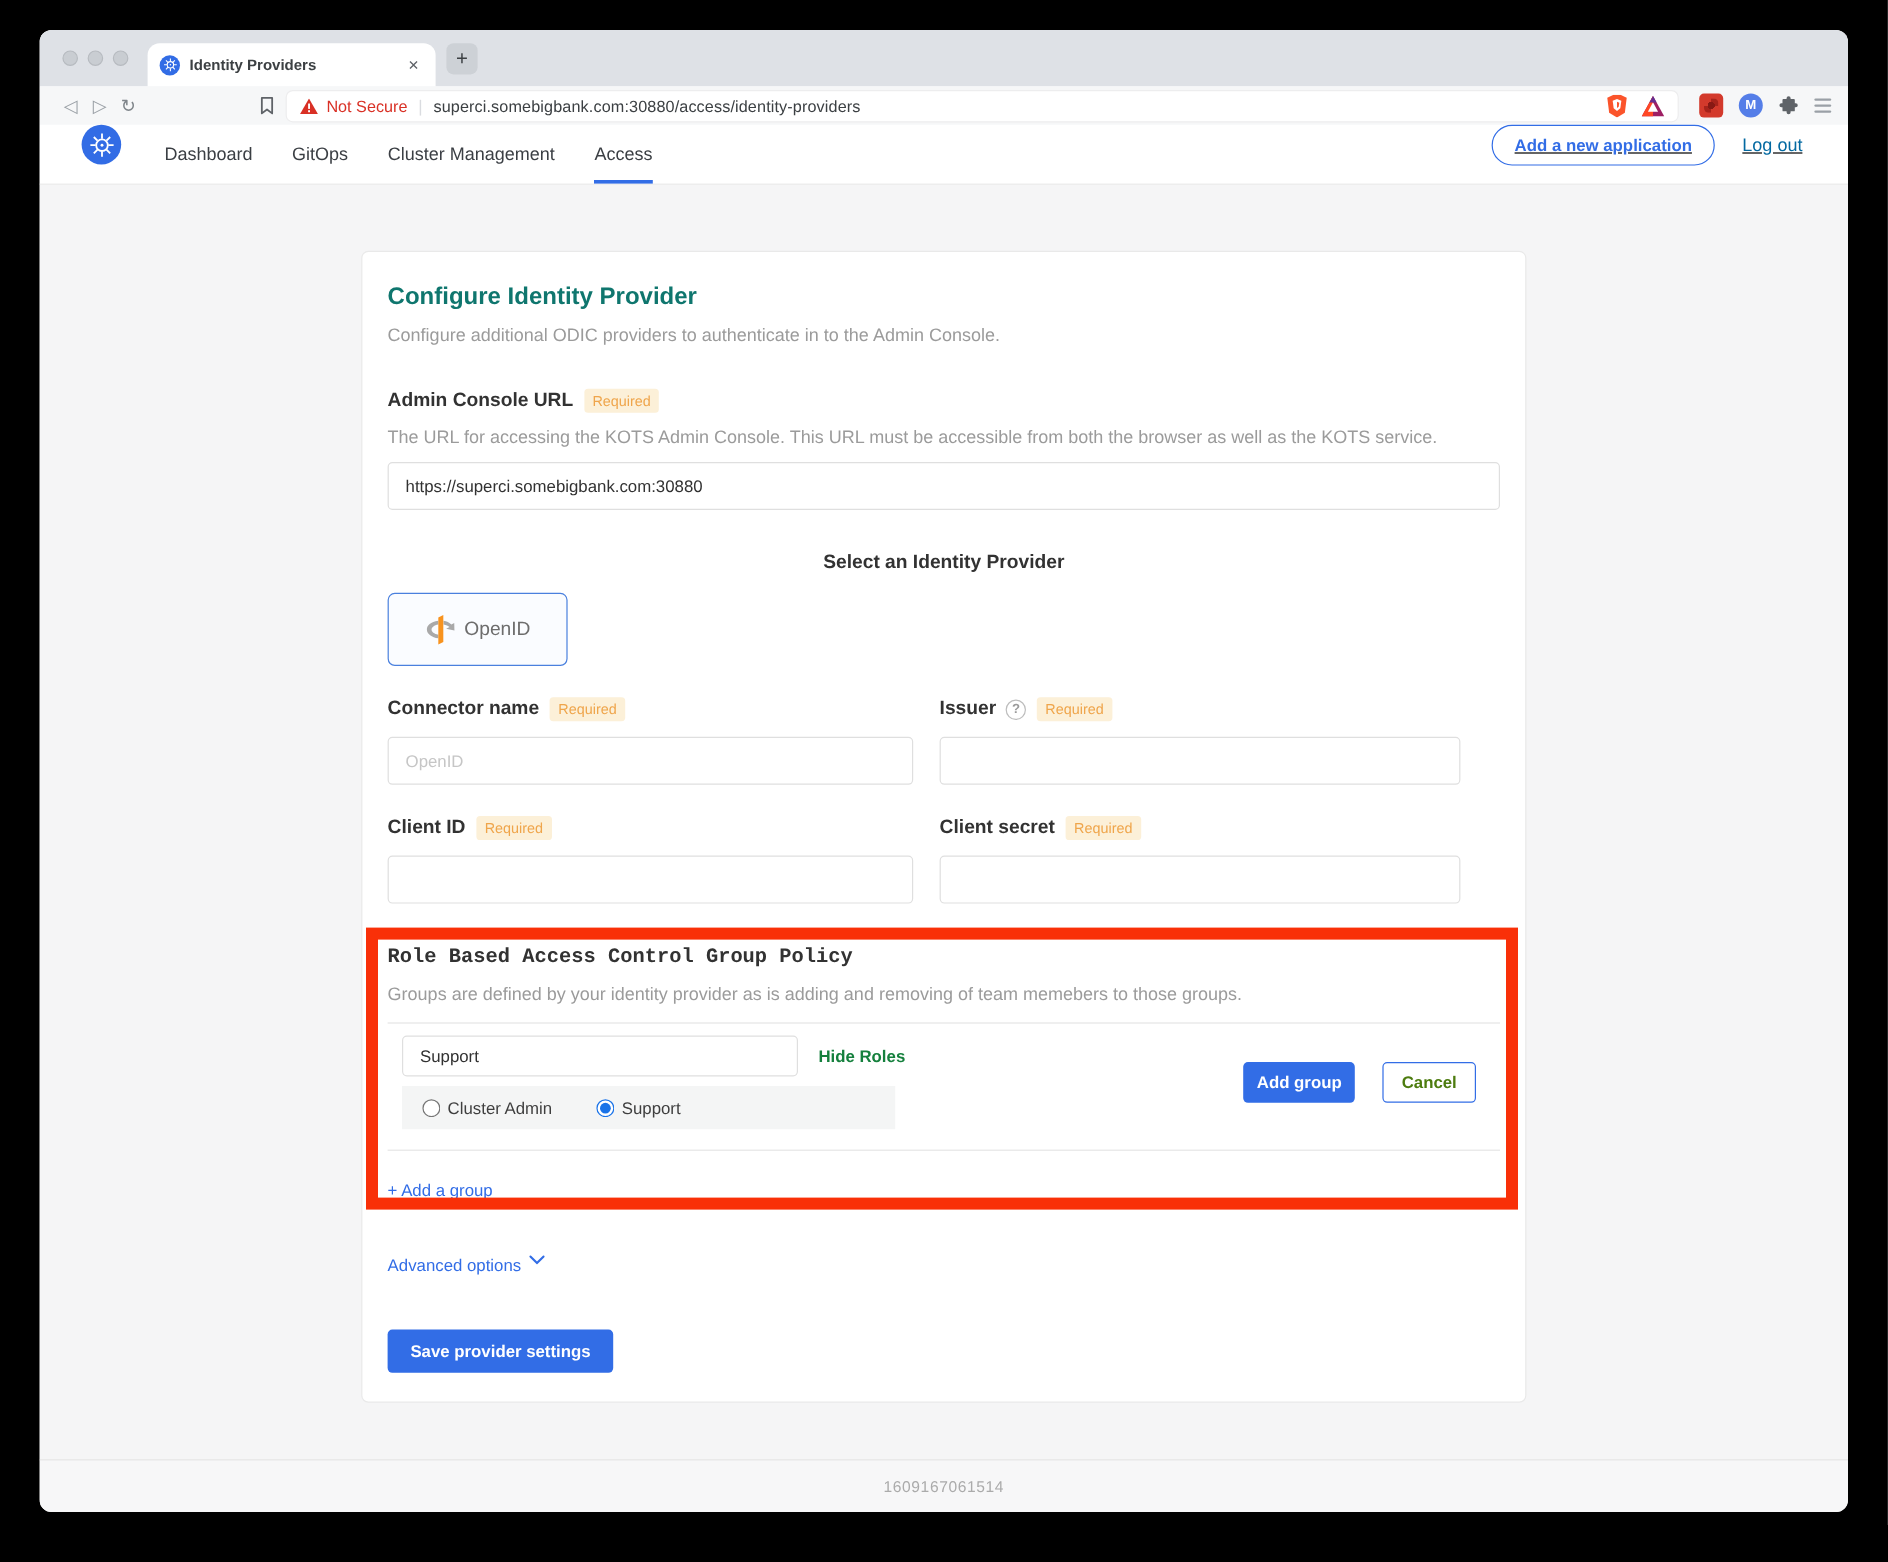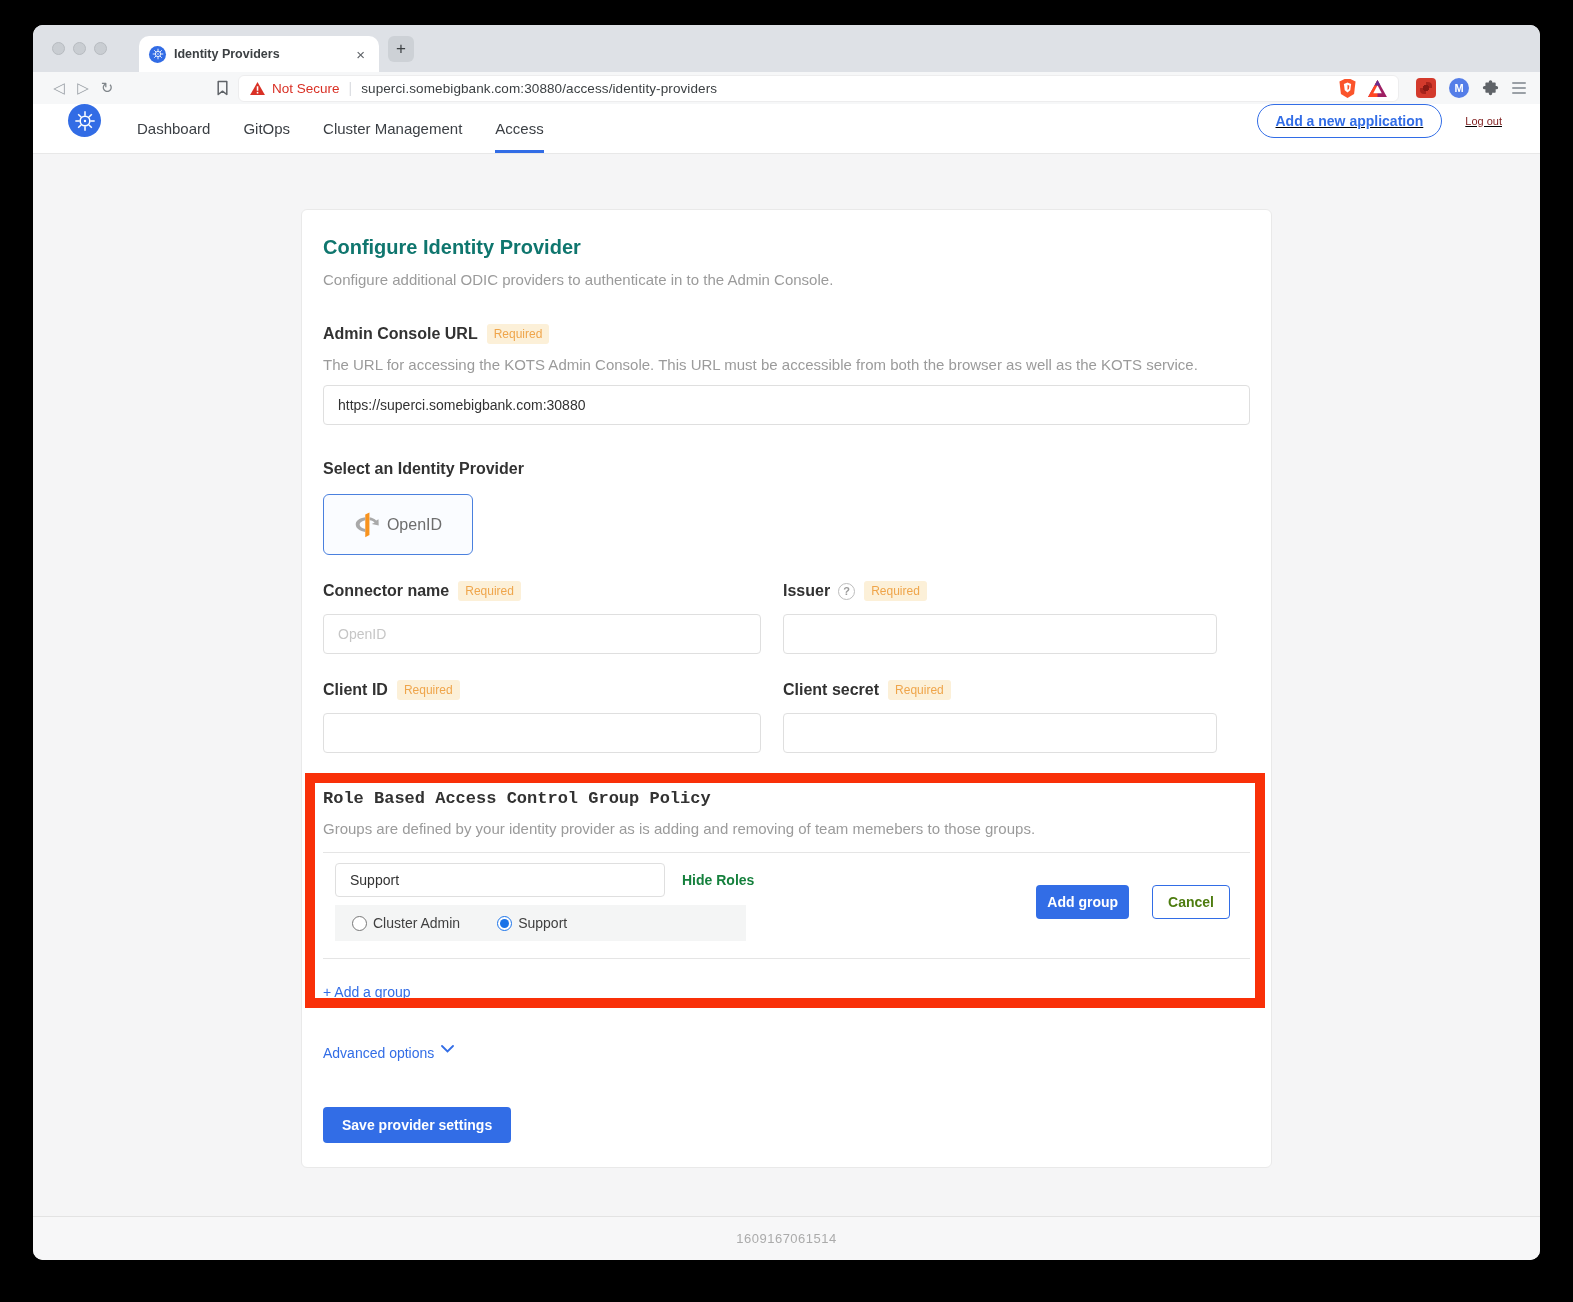--- a/index.html
+++ b/index.html
@@ -3,21 +3,21 @@
 <meta charset="utf-8">
 <style>
   * { margin:0; padding:0; box-sizing:border-box; }
   html,body { width:1573px; height:1302px; background:#000; font-family:"Liberation Sans", sans-serif; overflow:hidden; }
   .window { position:absolute; left:33px; top:25px; width:1507px; height:1235px; border-radius:10px; overflow:hidden; background:#fff; display:flex; flex-direction:column; }
 
   
   .tabstrip { height:47px; background:#dee1e6; display:flex; align-items:center; flex:none; }
   .traffic { display:flex; gap:8px; margin-left:19px; }
   .traffic span { width:13px; height:13px; border-radius:50%; background:#c9cdd2; border:1px solid #b7bbc0; }
-  .tab { margin-left:32px; align-self:flex-end; width:240px; height:36px; background:#fff; border-radius:10px 10px 0 0; display:flex; align-items:center; padding:0 10px; }
+  .tab { margin-left:16px; align-self:flex-end; width:240px; height:36px; background:#fff; border-radius:10px 10px 0 0; display:flex; align-items:center; padding:0 10px; }
   .tab-favicon { width:17px; height:17px; border-radius:50%; background:#326ce5; display:flex; align-items:center; justify-content:center; flex:none; }
   .tab-title { font-size:12.5px; font-weight:700; color:#3c4043; margin-left:8px; flex:1; white-space:nowrap; overflow:hidden; }
   .tab-close { color:#5f6368; font-size:15px; line-height:1; padding:2px 4px; cursor:default; }
   .newtab { width:26px; height:26px; margin-left:9px; border-radius:6px; background:#cdd1d6; color:#3c4043; font-size:17px; display:flex; align-items:center; justify-content:center; }
 
   .toolbar { height:32px; background:#f6f7f8; display:flex; align-items:center; padding:0 14px; flex:none; }
   .navbtn { color:#9aa0a6; font-size:15px; width:24px; text-align:center; }
   .reload { color:#80868b; font-size:15px; width:24px; text-align:center; }
   .tool-spacer { width:96px; }
   .bookmark { margin-right:8px; display:flex; }
@@ -34,35 +34,35 @@
   .hamburger i { width:14px; height:2px; background:#9aa0a6; border-radius:1px; }
 
   
   .appnav { height:50px; background:#fff; border-bottom:1px solid #e8e8e8; display:flex; align-items:flex-start; padding:0 38px 0 35px; flex:none; position:relative; }
   .k8slogo { width:33px; height:33px; border-radius:50%; background:#326ce5; display:flex; align-items:center; justify-content:center; flex:none; }
   .navlinks { display:flex; align-items:center; gap:33px; margin-left:36px; height:100%; }
   .navlink { font-size:15px; color:#3b3f44; font-weight:500; height:100%; display:flex; align-items:center; position:relative; cursor:default; }
   .navlink.active::after { content:""; position:absolute; left:0; right:0; bottom:0; height:3px; background:#326de6; }
   .nav-right { margin-left:auto; display:flex; align-items:center;text-decoration:underline; }
   .pill-btn { border:1px solid #326de6; color:#326de6; background:#fff; font-size:14px; font-weight:700; border-radius:17px; padding:8px 18px; font-family:inherit; }
-  .logout { font-size:11px; color:#7f1d1d; margin-left:23px; }
+  .logout { font-size:15px; color:#0369a1; margin-left:23px; }
 
   
   .content { flex:1; background:#f5f5f6; position:relative; overflow:hidden; }
   .card { width:971px; margin:55px auto 0; background:#fff; border:1px solid #e9e9e9; border-radius:6px; padding:26px 21px 24px; }
   .page-title { font-size:20px; font-weight:700; color:#0f766e; }
   .page-sub { font-size:15px; color:#9b9b9b; margin-top:12px; }
   .label-row { display:flex; align-items:center; margin-top:36px; }
   .field-label { font-size:16px; font-weight:700; color:#323232; }
   .req { margin-left:9px; background:#fcf0d8; color:#efa54b; font-size:12px; padding:3px 7px; border-radius:3px; }
   .help-text { font-size:15px; color:#9b9b9b; margin-top:12px; }
   .tinput { height:40px; border:1px solid #dfdfdf; border-radius:4px; padding:0 14px; font-size:14px; color:#323232; font-family:inherit; width:100%; outline:none; background:#fff; }
   .tinput::placeholder { color:#c6c6c6; }
   .url-input { margin-top:12px; }
-  .section-label { font-size:16px; font-weight:700; color:#323232; margin-top:35px; }
+  .section-label { font-size:16px; font-weight:700; color:#323232; margin-top:35px;text-align:center; }
   .openid-card { width:150px; height:61px; margin-top:16px; border:1px solid #4a80de; background:#fafcff; border-radius:6px; display:flex; align-items:center; justify-content:center; gap:7px; }
   .openid-text { font-size:16px; color:#6d6d6d; }
   .two-col { display:flex; gap:22px; margin-top:26px; }
   .col-l { width:438px; flex:none; }
   .col-r { width:434px; flex:none; }
   .col-l .tinput, .col-r .tinput { margin-top:13px; }
   .qmark { width:17px; height:17px; border:1.5px solid #bdbdbd; border-radius:50%; color:#9b9b9b; font-size:11px; font-weight:700; display:inline-flex; align-items:center; justify-content:center; margin-left:8px; }
 
   .rbac-title { font-size:17px; font-weight:700; color:#323232; margin-top:36px;font-family:Liberation Mono, monospace; }
   .rbac-sub { font-size:15px; color:#9b9b9b; margin-top:12px; }

